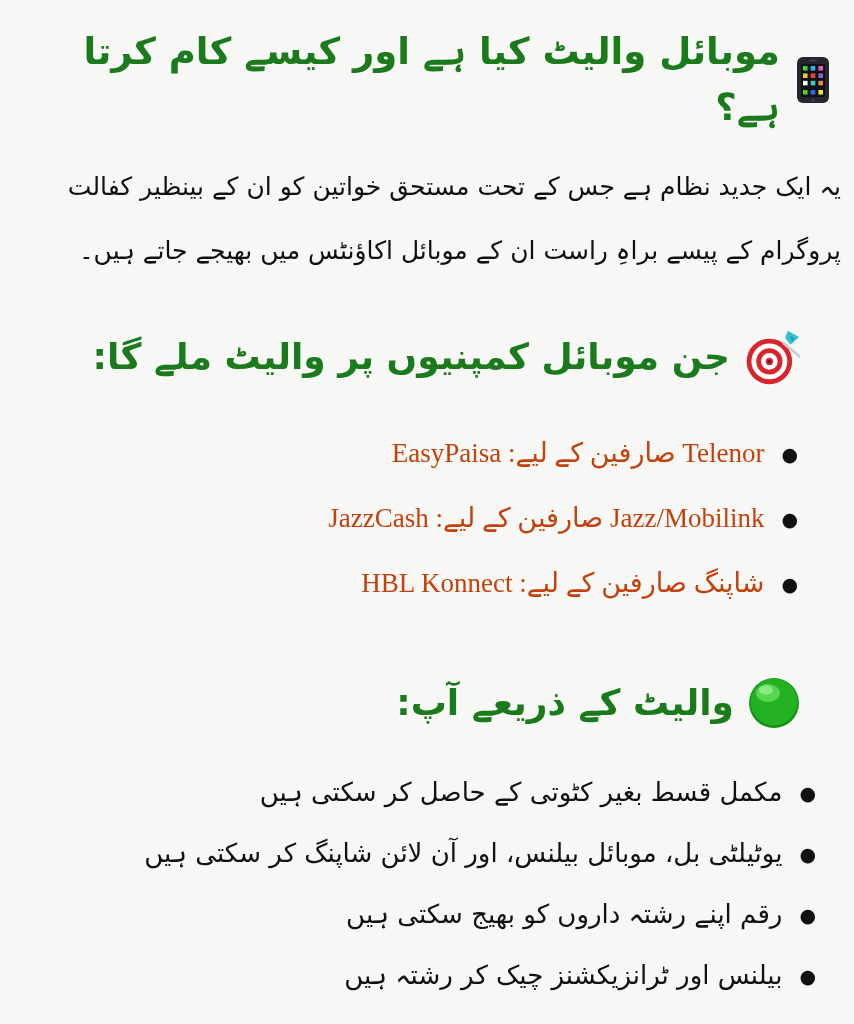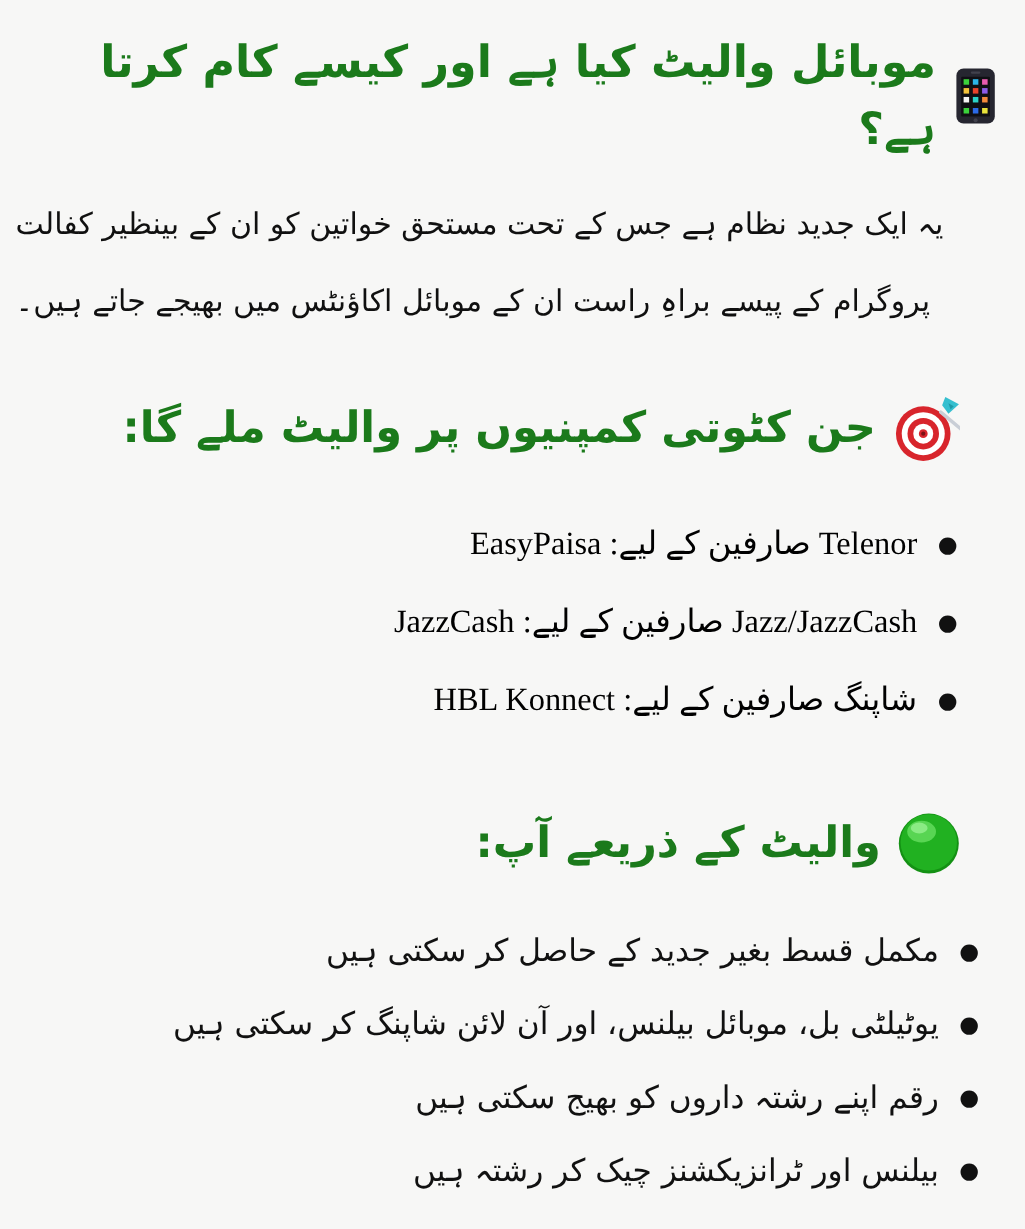--- a/index.html
+++ b/index.html
@@ -47,41 +47,41 @@
   .emoji-box {
     flex: 0 0 auto;
     display: inline-flex;
     align-items: center;
     justify-content: center;
   }
   .intro {
     margin: 20px 13px 0 13px;
     font-size: 25px;
     line-height: 2.55;
-    text-align: left;
+    text-align: right;
     color: #101010;
   }
   ul.list {
     list-style: none;
     margin: 0;
     padding: 0;
   }
   ul.companies {
     margin-top: 36px;
     padding-right: 56px;
   }
   ul.companies li {
     height: 65px;
     display: flex;
     align-items: center;
     font-size: 27px;
   }
   ul.companies .item-text {
     font-family: "Liberation Serif", "DejaVu Sans", serif;
-    color: #000000;
+    color: #c2410c;
   }
   ul.features {
     margin-top: 32px;
     padding-right: 38px;
   }
   ul.features li {
     height: 61px;
     display: flex;
     align-items: center;
     font-size: 26px;
@@ -137,31 +137,31 @@
         <circle cx="29" cy="37" r="20.5" fill="#ffffff"></circle>
         <circle cx="29" cy="37" r="15" fill="#d8252c"></circle>
         <circle cx="29" cy="37" r="9.5" fill="#ffffff"></circle>
         <circle cx="29" cy="37" r="4.2" fill="#d8252c"></circle>
         <rect x="27" y="9" width="33" height="3.2" rx="1.6" fill="#c9ced6" transform="rotate(40 29 37)"></rect>
         <polygon points="50,2 63,9 53,18 47,10" fill="#35bfcf"></polygon>
         <polygon points="53,8 58,11 55,14" fill="#1f9aa8"></polygon>
         <circle cx="29" cy="37" r="2" fill="#7a1115"></circle>
       </svg>
     </span>
-    <span class="heading-text">جن کٹوتی کمپنیوں پر والیٹ ملے گا:</span>
+    <span class="heading-text">جن موبائل کمپنیوں پر والیٹ ملے گا:</span>
   </h2>
 
   <ul class="list companies">
     <li>
       <span class="dot">●</span>
       <span class="item-text">Telenor صارفین کے لیے: EasyPaisa</span>
     </li>
     <li>
       <span class="dot">●</span>
-      <span class="item-text">Jazz/JazzCash صارفین کے لیے: JazzCash</span>
+      <span class="item-text">Jazz/Mobilink صارفین کے لیے: JazzCash</span>
     </li>
     <li>
       <span class="dot">●</span>
       <span class="item-text">شاپنگ صارفین کے لیے: HBL Konnect</span>
     </li>
   </ul>
 
   <h2 class="heading h3">
     <span class="emoji-box">
       <svg width="52" height="52" viewBox="0 0 52 52" aria-hidden="true">
@@ -170,21 +170,21 @@
         <ellipse cx="20" cy="16" rx="12" ry="9" fill="#58d553"></ellipse>
         <ellipse cx="18" cy="13" rx="7" ry="4.5" fill="#8aeb84"></ellipse>
       </svg>
     </span>
     <span class="heading-text">والیٹ کے ذریعے آپ:</span>
   </h2>
 
   <ul class="list features">
     <li>
       <span class="dot">●</span>
-      <span class="item-text">مکمل قسط بغیر جدید کے حاصل کر سکتی ہیں</span>
+      <span class="item-text">مکمل قسط بغیر کٹوتی کے حاصل کر سکتی ہیں</span>
     </li>
     <li>
       <span class="dot">●</span>
       <span class="item-text">یوٹیلٹی بل، موبائل بیلنس، اور آن لائن شاپنگ کر سکتی ہیں</span>
     </li>
     <li>
       <span class="dot">●</span>
       <span class="item-text">رقم اپنے رشتہ داروں کو بھیج سکتی ہیں</span>
     </li>
     <li>

